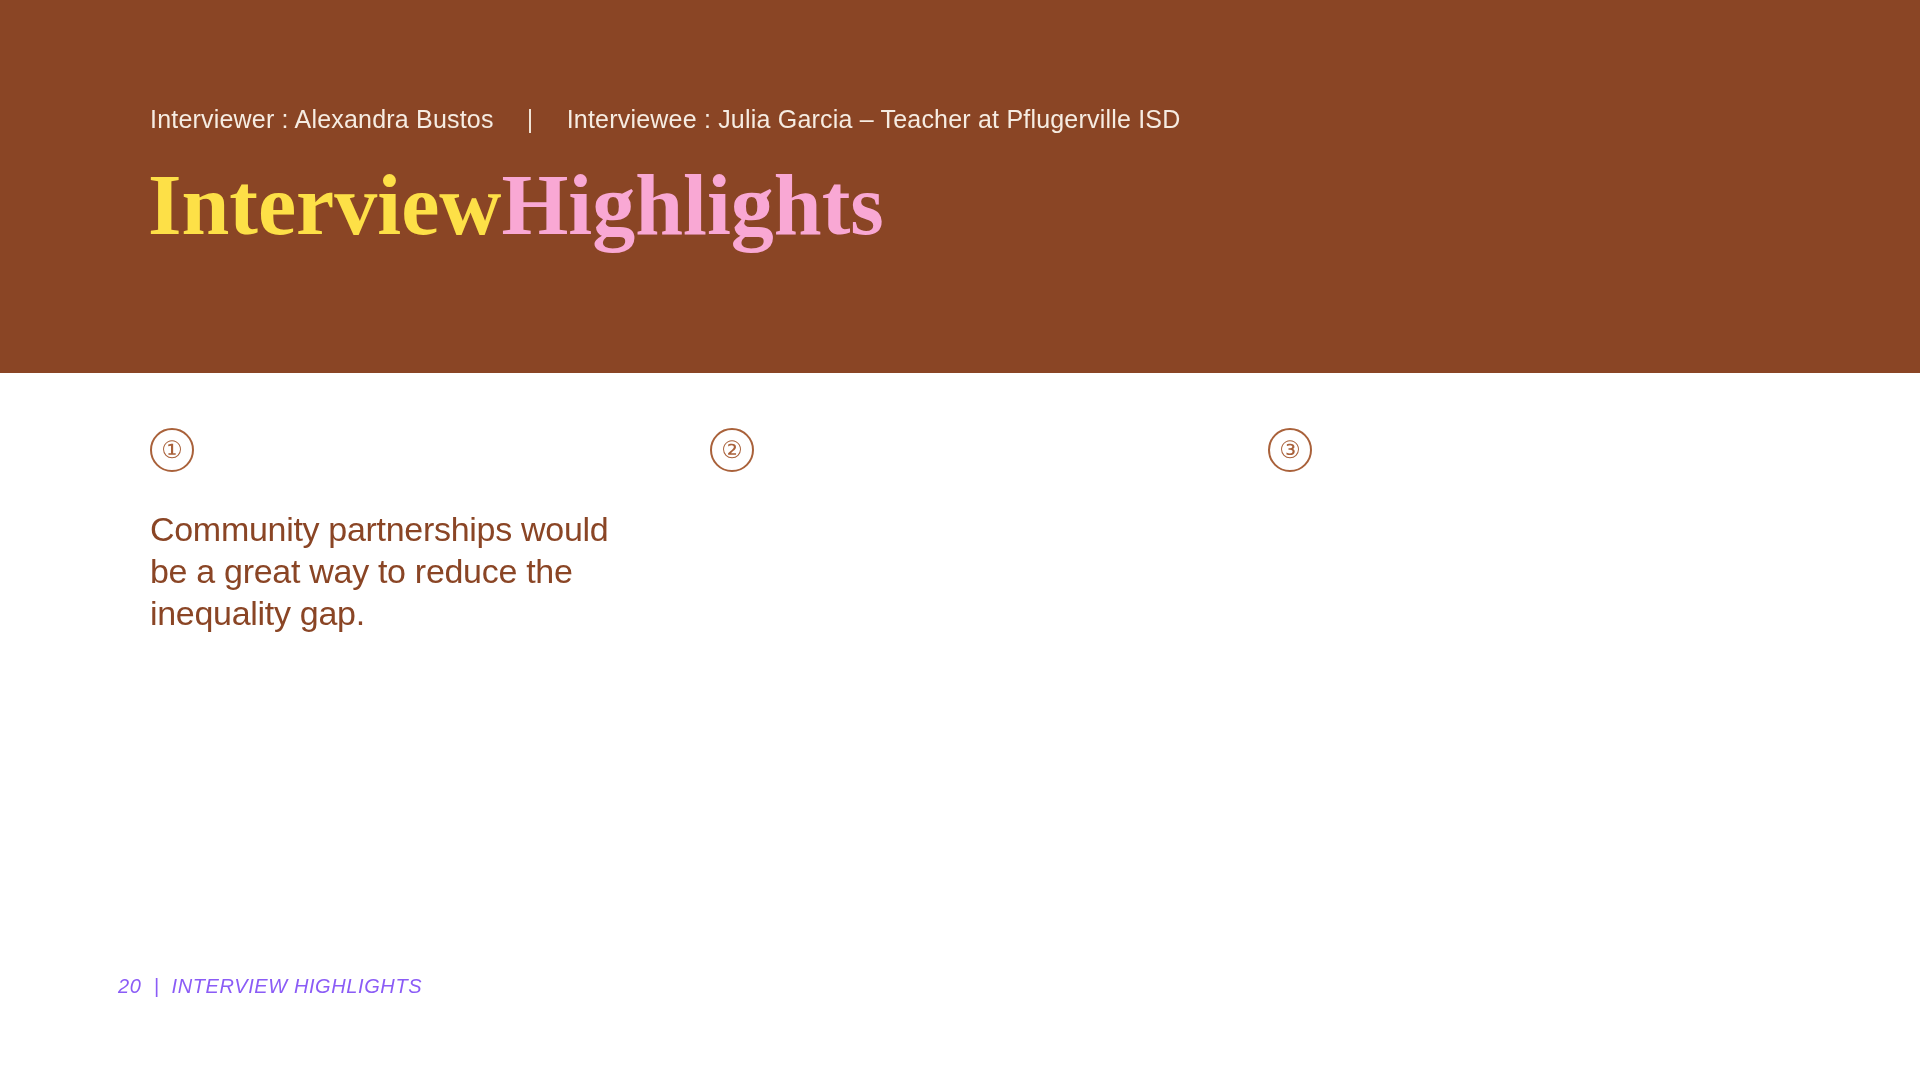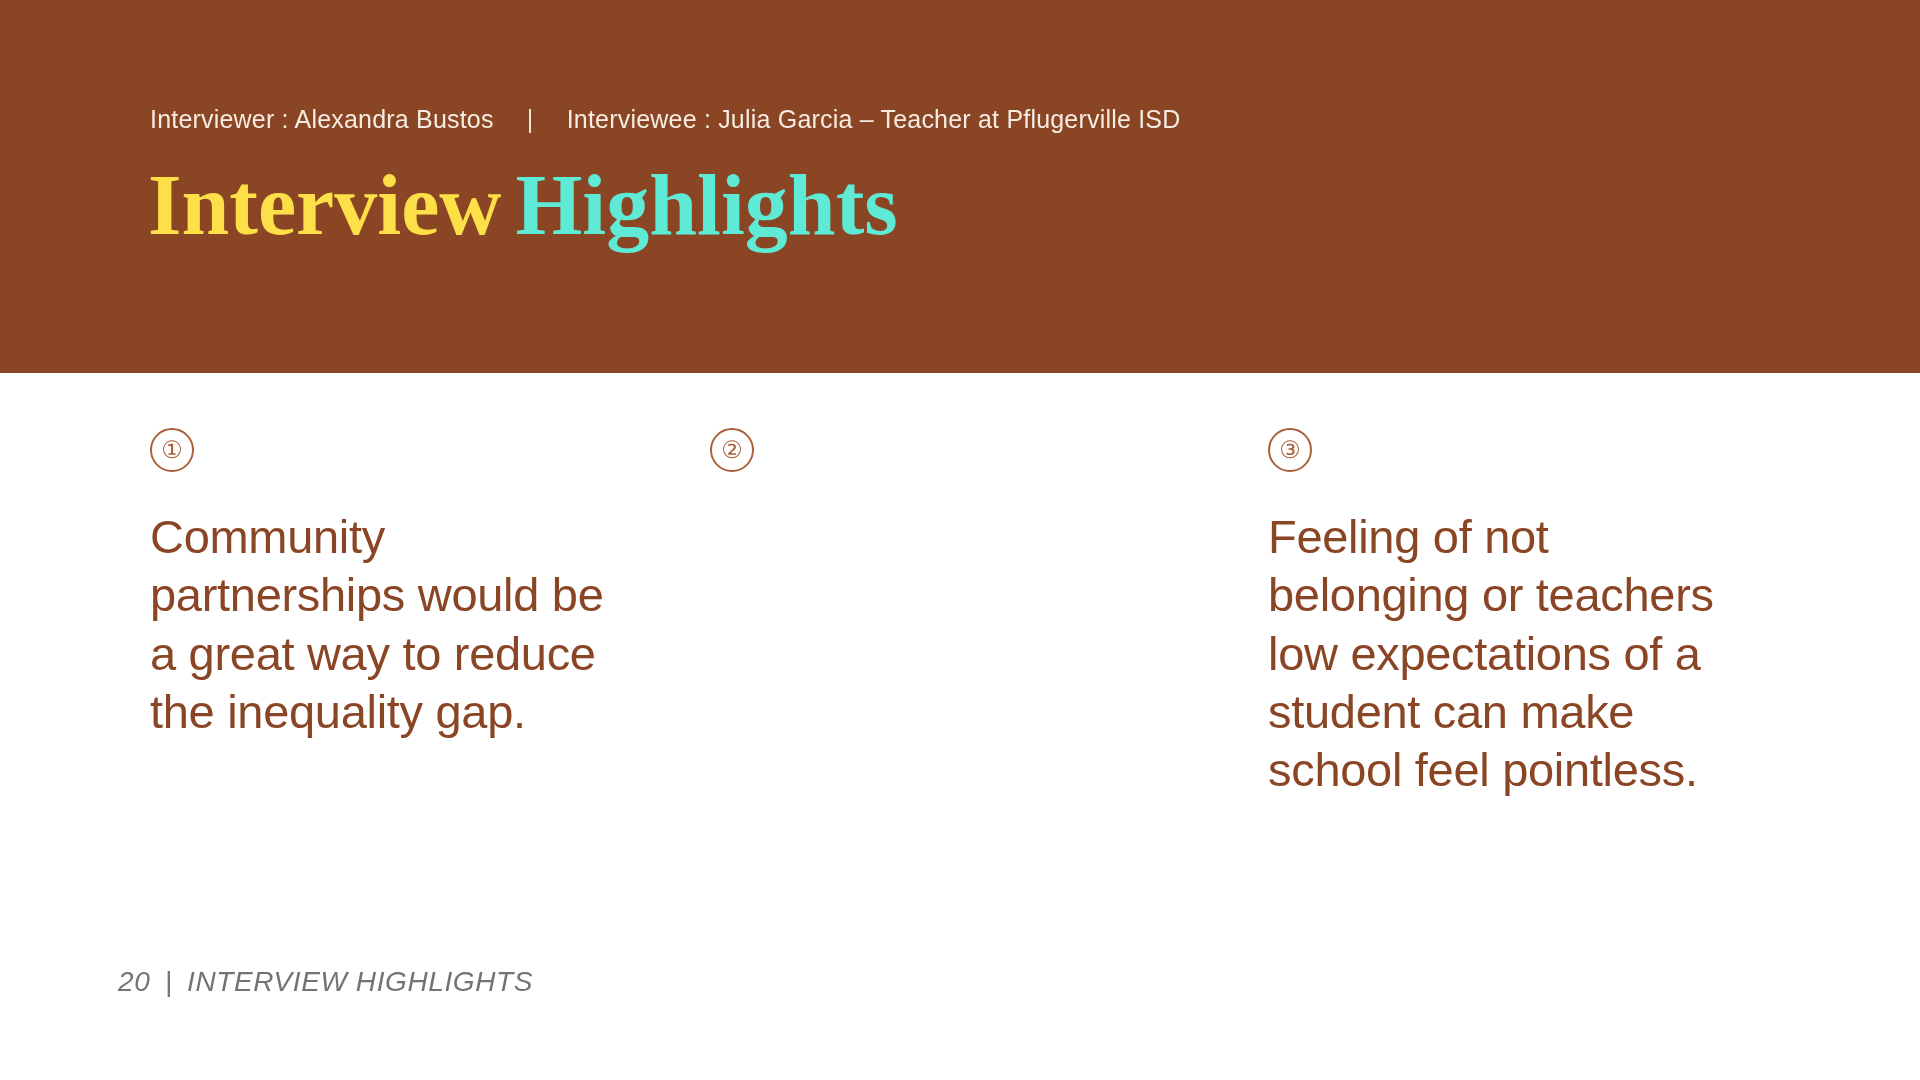--- a/index.html
+++ b/index.html
@@ -49,22 +49,21 @@
     font-family: "Liberation Serif", serif;
     font-size: 86px;
     font-weight: bold;
     line-height: 1.1;
     white-space: nowrap;
   }
   .title .word-1 {
     color: #fde047;
   }
   .title .word-2 {
-    color: #5eead4;
-    margin-left: 14px;
+    color: #f9a8d4;
   }
   .columns {
     position: absolute;
     left: 0;
     top: 373px;
     width: 1920px;
     height: 707px;
   }
   .col {
     position: absolute;
@@ -82,32 +81,32 @@
     color: #a9613a;
     font-size: 24px;
     display: flex;
     align-items: center;
     justify-content: center;
     box-sizing: border-box;
     font-family: "Liberation Sans", sans-serif;
   }
   .col-text {
     margin-top: 36px;
-    font-size: 47px;
+    font-size: 34px;
     line-height: 1.24;
     color: #8a4525;
     letter-spacing: -0.3px;
   }
   .footer {
     position: absolute;
     left: 118px;
     bottom: 82px;
-    font-size: 28px;
+    font-size: 20px;
     font-style: italic;
-    color: #737373;
+    color: #8b5cf6;
     letter-spacing: 0.6px;
     white-space: nowrap;
   }
   .footer .sep {
     padding: 0 6px;
   }
 </style>
 </head>
 <body>
 
@@ -130,21 +129,20 @@
       <div class="num-badge">①</div>
       <div class="col-text">Community partnerships would be a great way to reduce the inequality gap.</div>
     </div>
 
     <div class="col col-2">
       <div class="num-badge">②</div>
     </div>
 
     <div class="col col-3">
       <div class="num-badge">③</div>
-      <div class="col-text">Feeling of not belonging or teachers low expectations of a student can make school feel pointless.</div>
     </div>
 
   </div>
 
   <div class="footer">
     <span>20</span>
     <span class="sep">|</span>
     <span>INTERVIEW HIGHLIGHTS</span>
   </div>
 

